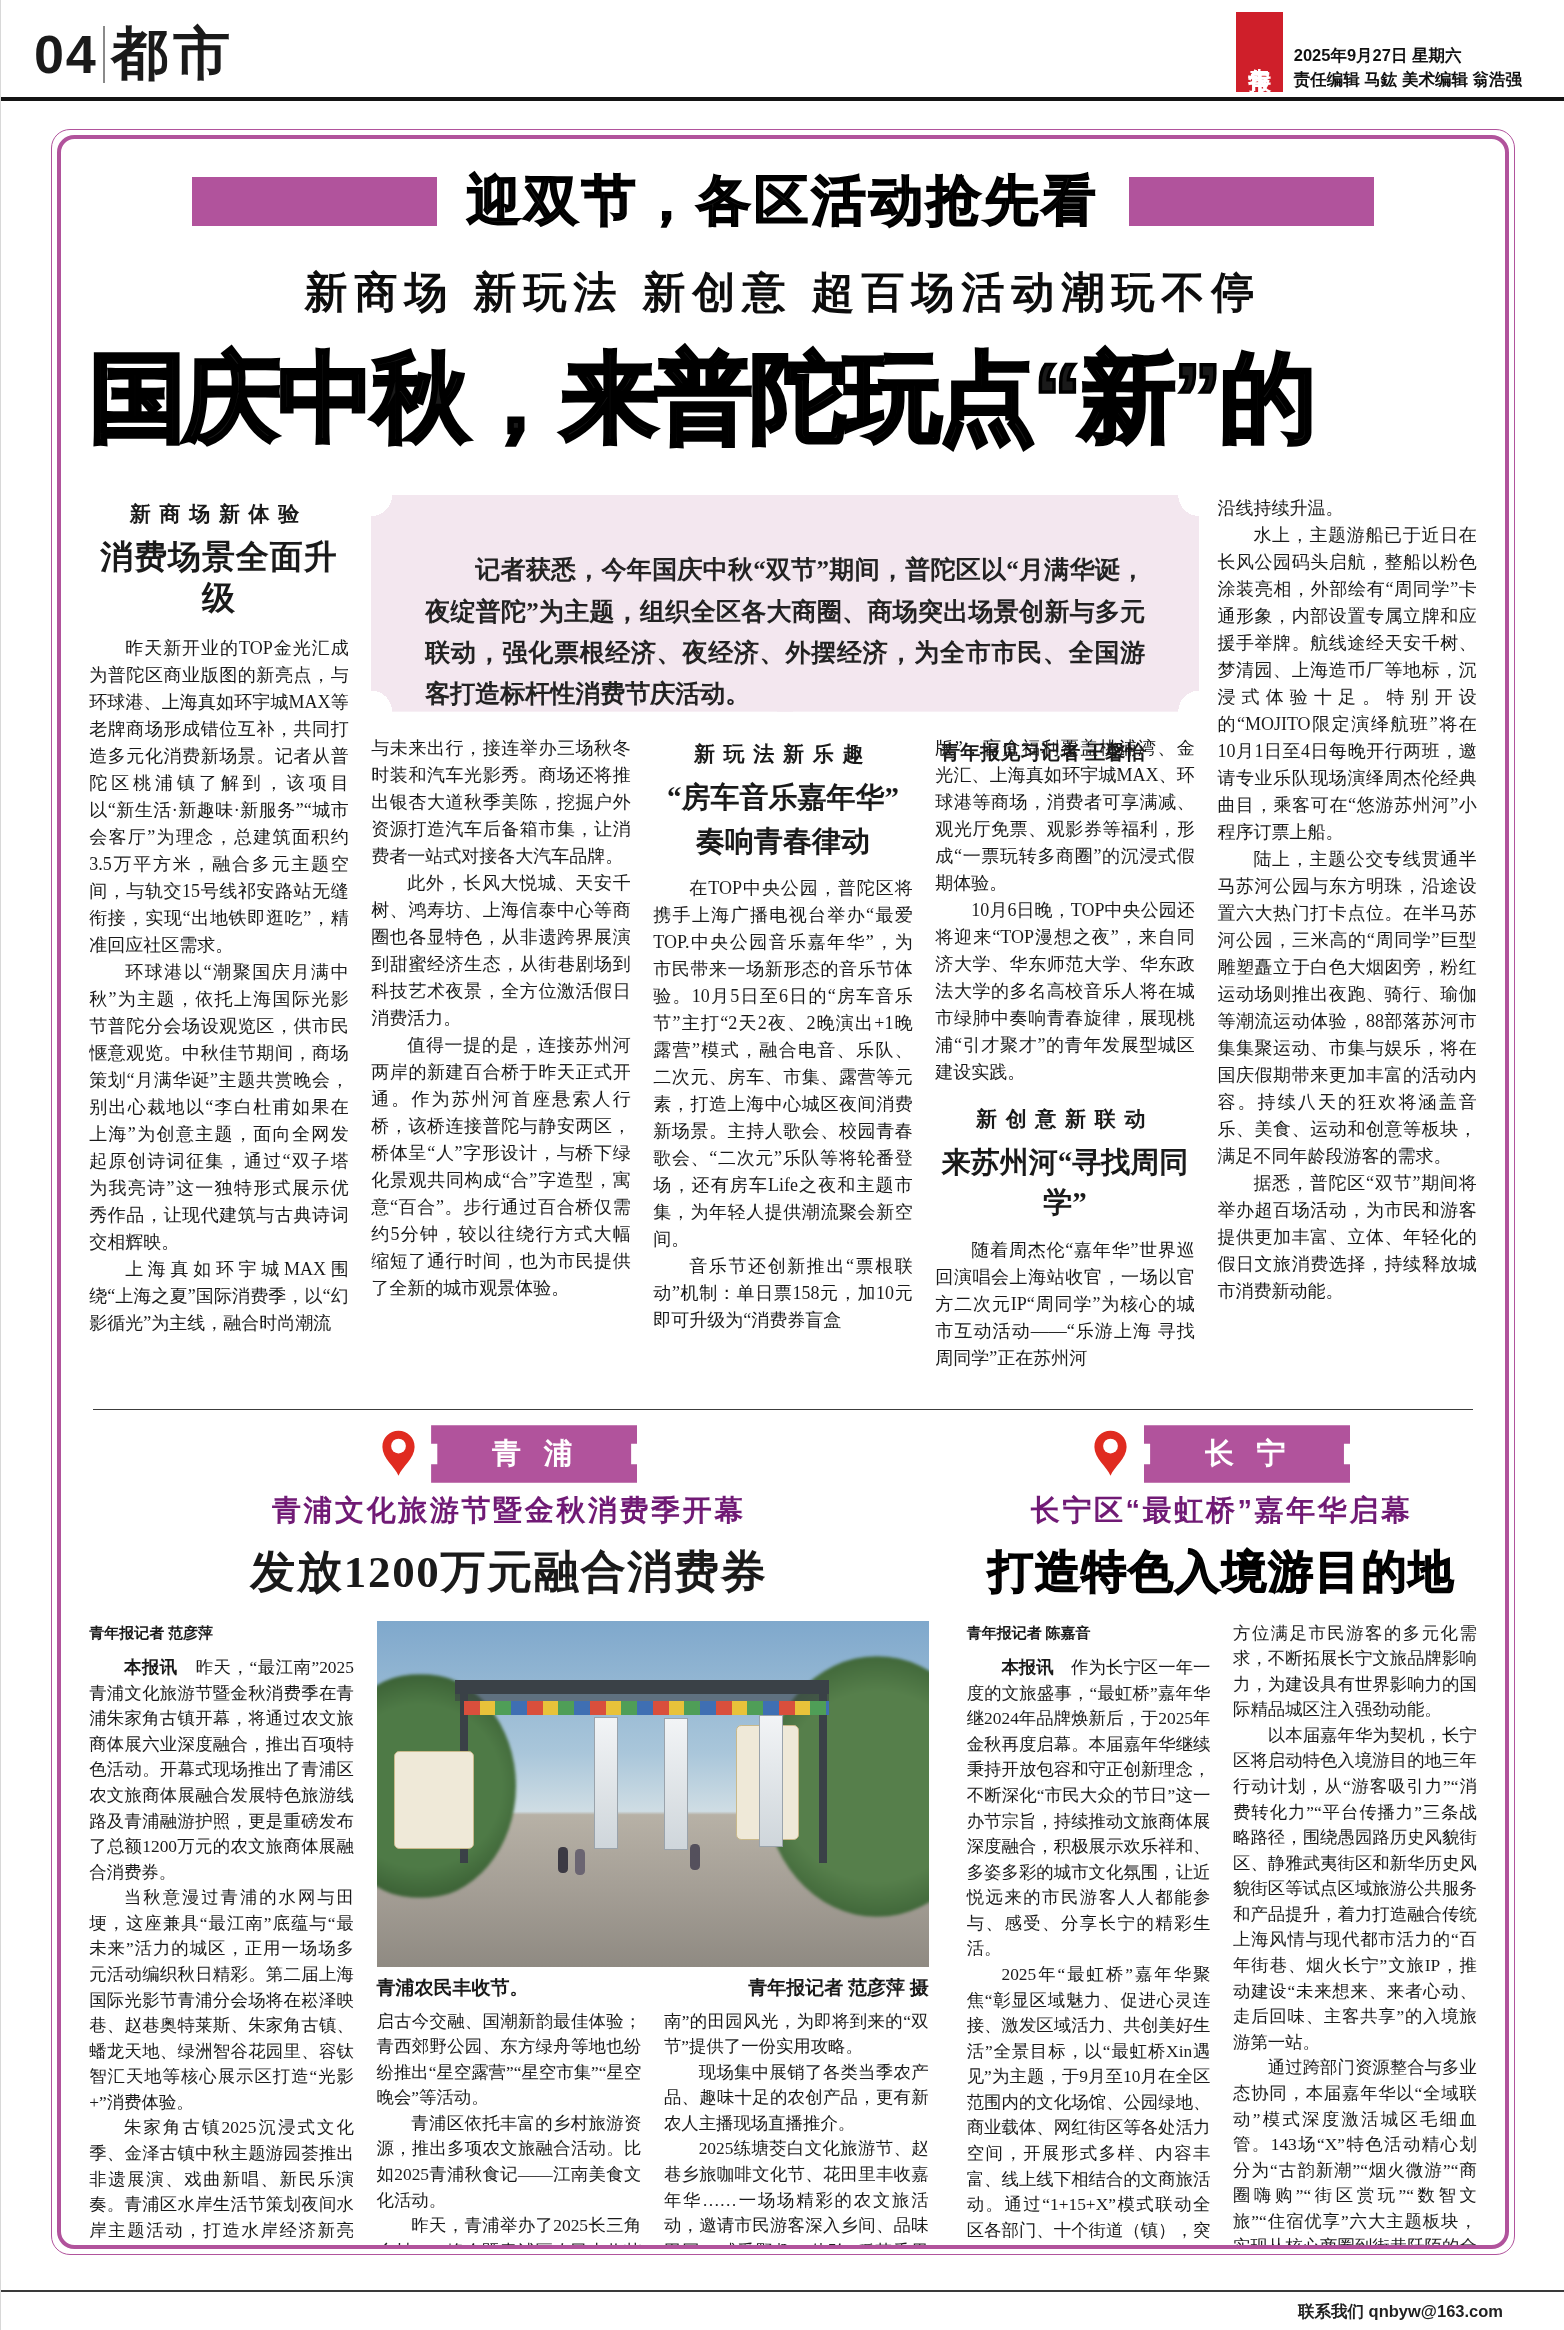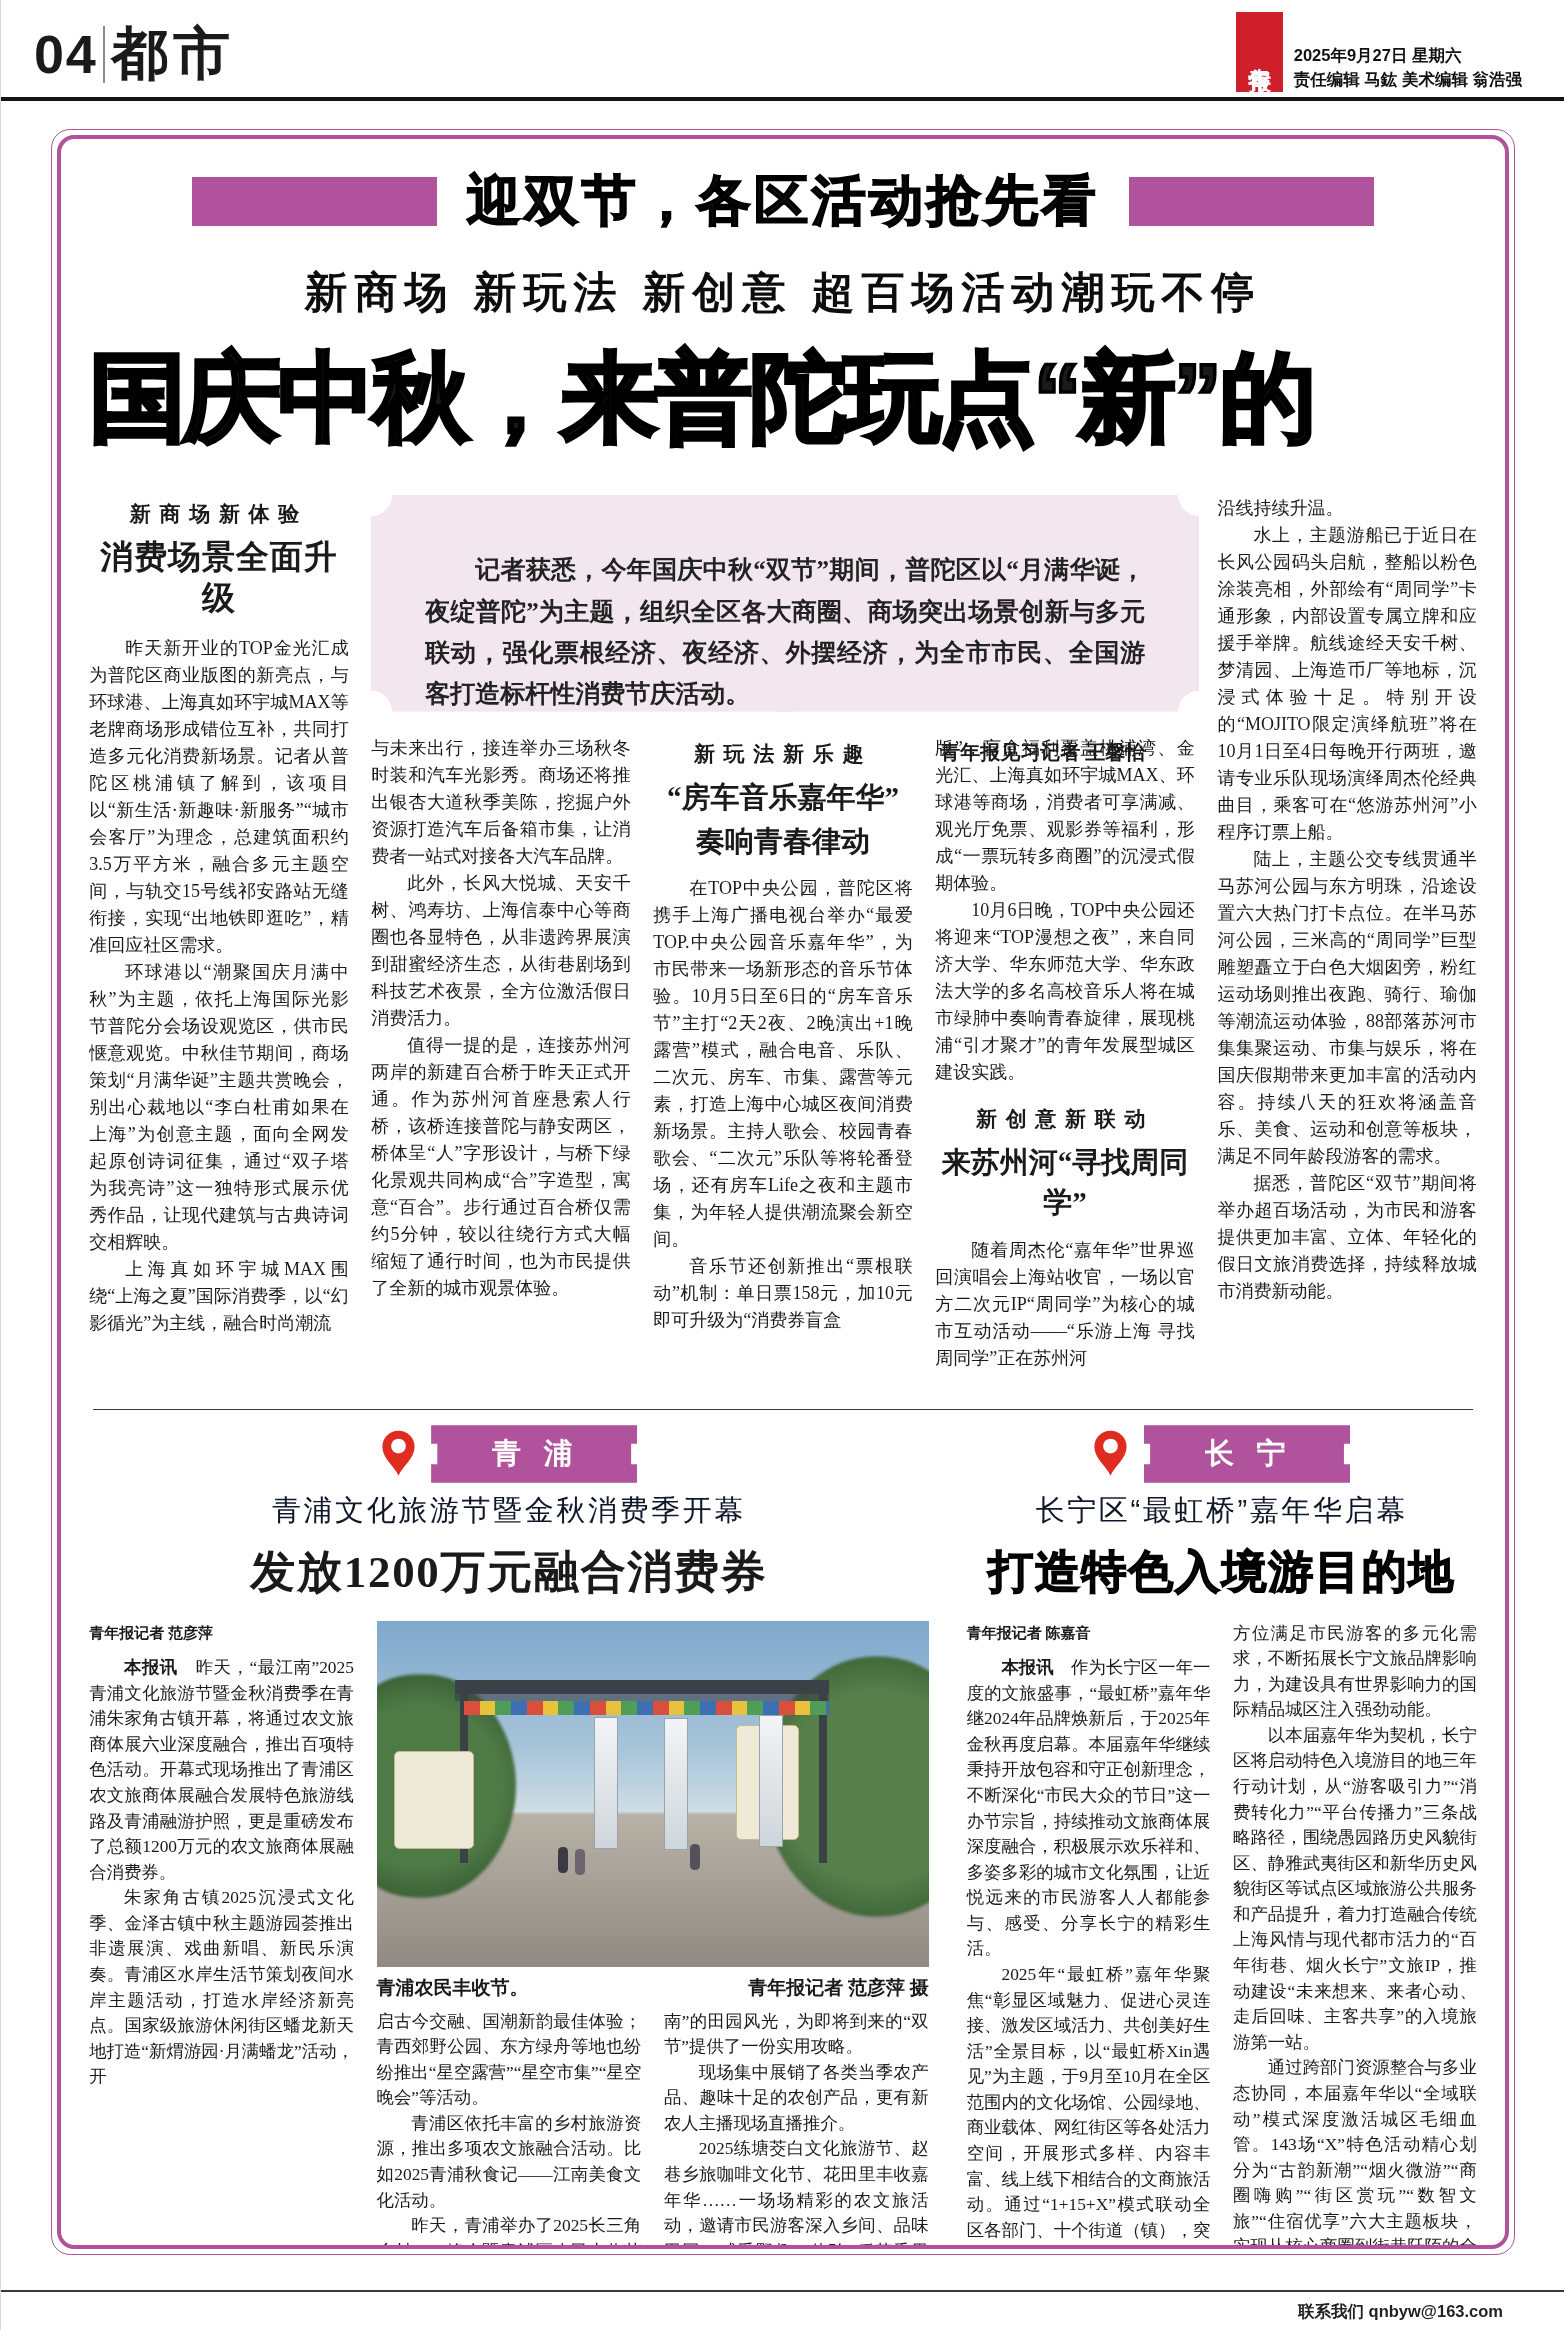--- a/index.html
+++ b/index.html
@@ -46,21 +46,21 @@
   
   .mid-rule{border:none;border-top:1.7px solid #3c3c3c;margin:14px 3.5px 0;}
   .bottom{display:flex;gap:38px;margin-top:15.6px;}
   .bstory-l{flex:1007 1 0;}
   .bstory-r{flex:612 1 0;}
   .labelrow{display:flex;align-items:center;justify-content:center;gap:15.6px;height:57px;}
   .pin{width:35px;height:47px;flex:0 0 auto;}
   .ribbon{background:#b1539c;color:#fff;font-family:"Liberation Sans",sans-serif;font-size:29px;font-weight:700;letter-spacing:22.6px;
      padding:8.7px 42px 8.7px 61px;
      clip-path:polygon(0 0,100% 0,100% 32%,97% 32%,97% 68%,100% 68%,100% 100%,0 100%,0 68%,3% 68%,3% 32%,0 32%);}
-  .bkicker{text-align:center;font-family:"Liberation Sans",sans-serif;font-size:29px;font-weight:400;letter-spacing:2.6px;margin-top:8.7px;color:#0f172a;}
+  .bkicker{text-align:center;font-family:"Liberation Sans",sans-serif;font-size:29px;font-weight:700;letter-spacing:2.6px;margin-top:8.7px;color:#701a75;}
   .bhead-serif{text-align:center;font-size:45px;font-weight:900;letter-spacing:1.7px;margin-top:10.4px;}
   .bhead-sans{text-align:center;font-family:"Liberation Sans",sans-serif;font-size:45px;font-weight:900;letter-spacing:1.7px;margin-top:10.4px;-webkit-text-stroke:1.3px #000;}
   .byline{font-size:15px;font-weight:700;margin:3.5px 0 12px;}
   .bbp{font-size:17.4px;line-height:1.47;text-align:justify;margin:0;}
   .bbp.ind{text-indent:2em;}
   .qp-grid{display:grid;grid-template-columns:1fr 1fr 1fr;column-gap:22.6px;margin-top:19px;}
   .qp-colA{grid-column:1;grid-row:1 / span 3;}
   .qp-photo{grid-column:2 / span 2;grid-row:1;position:relative;height:346px;overflow:hidden;
      background:linear-gradient(180deg,#7fa8cc 0%,#a9c6da 38%,#cfdde4 55%,#b7b1a6 56%,#a49e95 78%,#8f8a82 100%);}
   .qp-cap{grid-column:2 / span 2;grid-row:2;display:flex;justify-content:space-between;align-items:center;height:42px;font-size:19px;font-weight:700;}
@@ -168,20 +168,21 @@
           </svg>
           <span class="ribbon">青浦</span>
         </div>
         <div class="bkicker">青浦文化旅游节暨金秋消费季开幕</div>
         <div class="bhead-serif">发放1200万元融合消费券</div>
 
         <div class="qp-grid">
           <div class="qp-colA">
             <div class="byline">青年报记者 范彦萍</div>
             <p class="bbp ind"><b>本报讯</b><span>　昨天，“最江南”2025青浦文化旅游节暨金秋消费季在青浦朱家角古镇开幕，将通过农文旅商体展六业深度融合，推出百项特色活动。开幕式现场推出了青浦区农文旅商体展融合发展特色旅游线路及青浦融游护照，更是重磅发布了总额1200万元的农文旅商体展融合消费券。</span></p>
+            <p class="bbp ind">当秋意漫过青浦的水网与田埂，这座兼具“最江南”底蕴与“最未来”活力的城区，正用一场场多元活动编织秋日精彩。第二届上海国际光影节青浦分会场将在崧泽映巷、赵巷奥特莱斯、朱家角古镇、蟠龙天地、绿洲智谷花园里、容钛智汇天地等核心展示区打造“光影+”消费体验。</p>
             <p class="bbp ind">朱家角古镇2025沉浸式文化季、金泽古镇中秋主题游园荟推出非遗展演、戏曲新唱、新民乐演奏。青浦区水岸生活节策划夜间水岸主题活动，打造水岸经济新亮点。国家级旅游休闲街区蟠龙新天地打造“新煟游园·月满蟠龙”活动，开</p>
           </div>
 
           <div class="qp-photo">
             <div class="ph-tree" style="left:-52px;top:52px;width:191px;height:226px;background:radial-gradient(circle,#4e7a46 0 55%,#3c6236 75%,transparent 76%);"></div>
             <div class="ph-tree" style="right:-61px;top:35px;width:226px;height:261px;background:radial-gradient(circle,#567f4b 0 55%,#41683a 75%,transparent 76%);"></div>
             <div class="ph-gantry" style="left:78px;top:59px;width:374px;height:14px;"></div>
             <div class="ph-gantry" style="left:78px;top:73px;width:374px;height:7px;opacity:.6;"></div>
             <div class="ph-gantry" style="left:83px;top:59px;width:8.7px;height:183px;"></div>
             <div class="ph-gantry" style="left:442px;top:59px;width:8.7px;height:183px;"></div>

